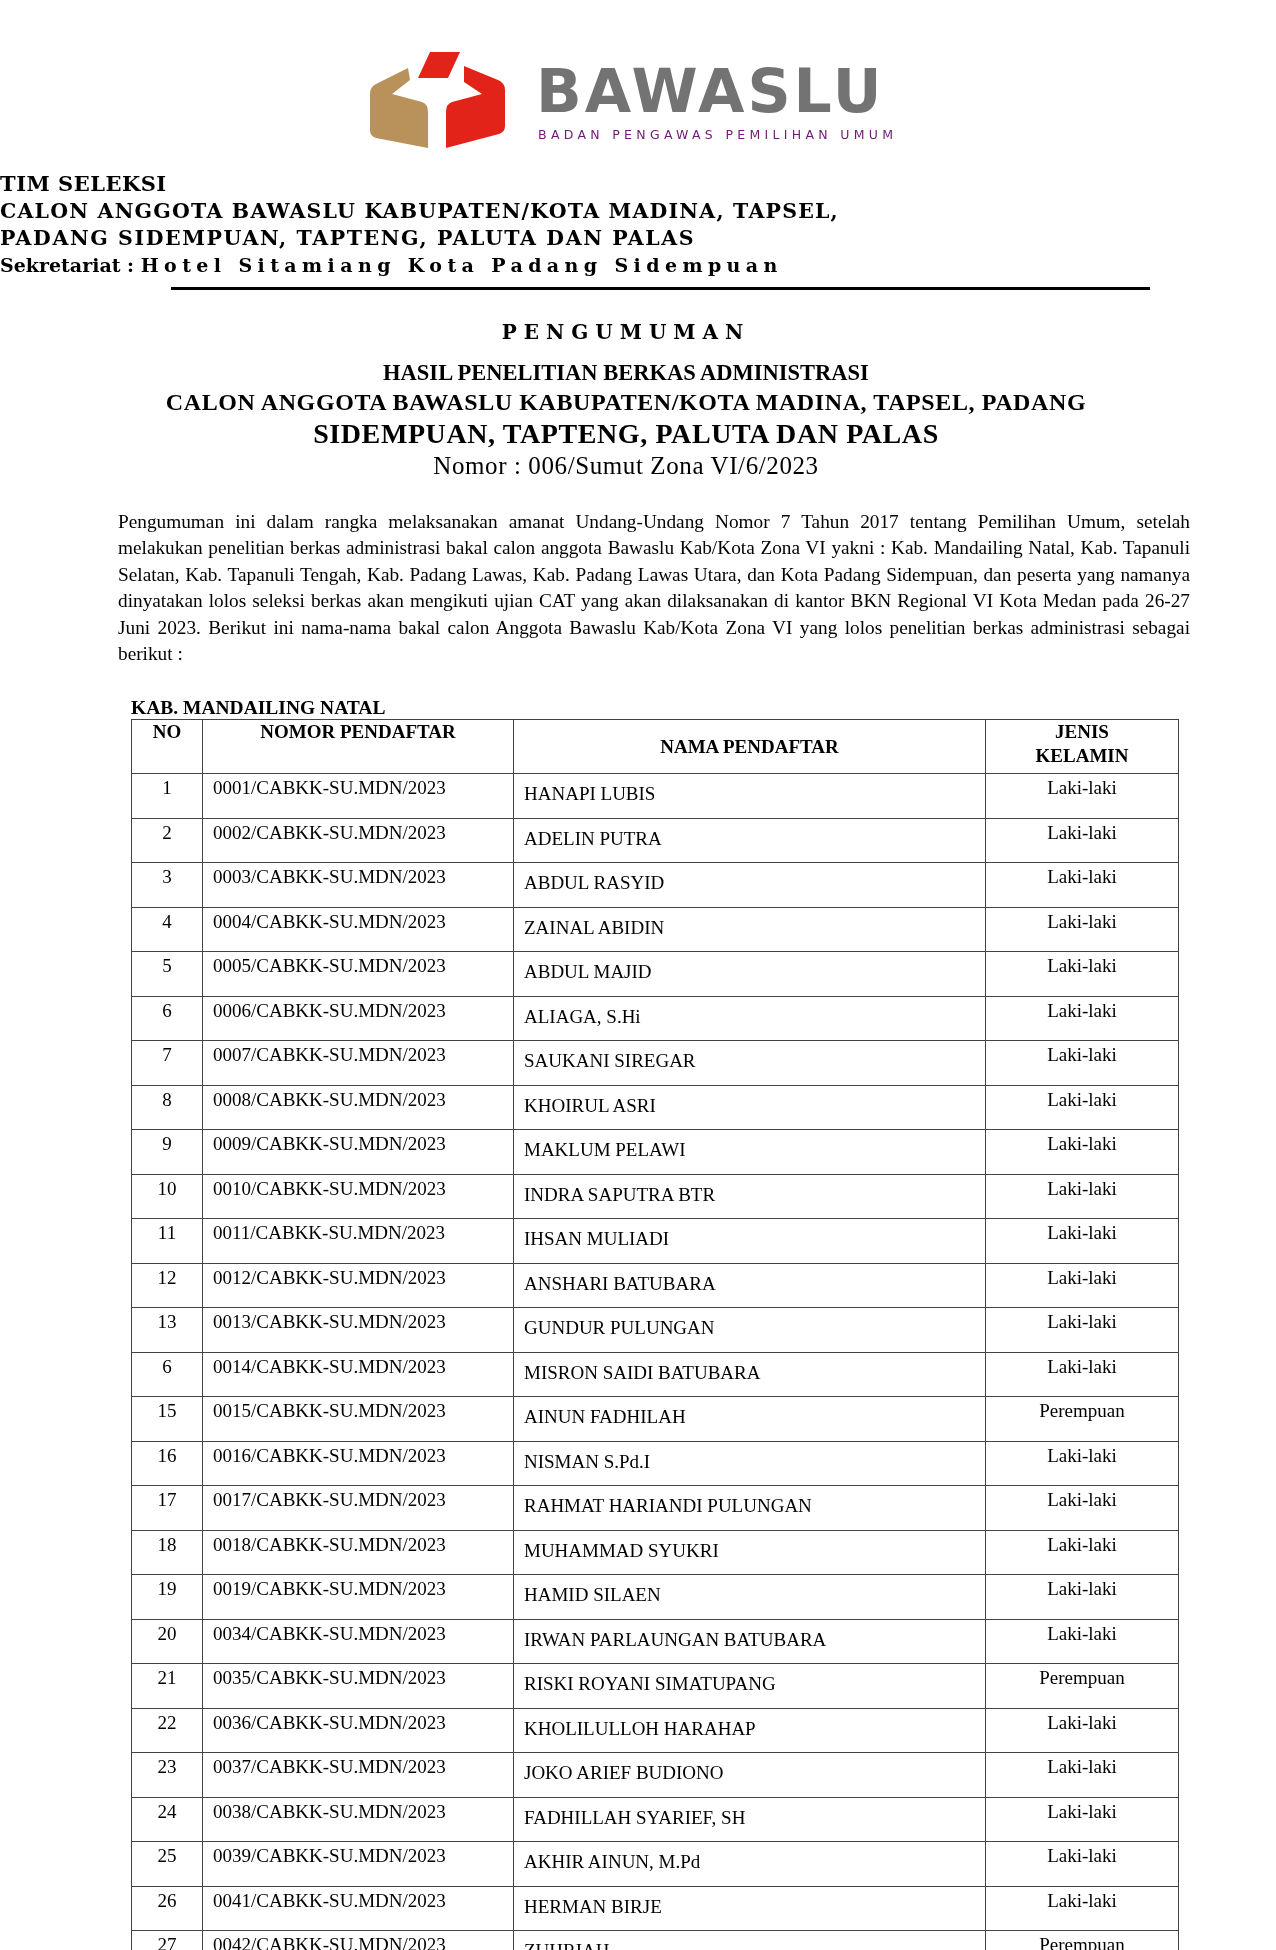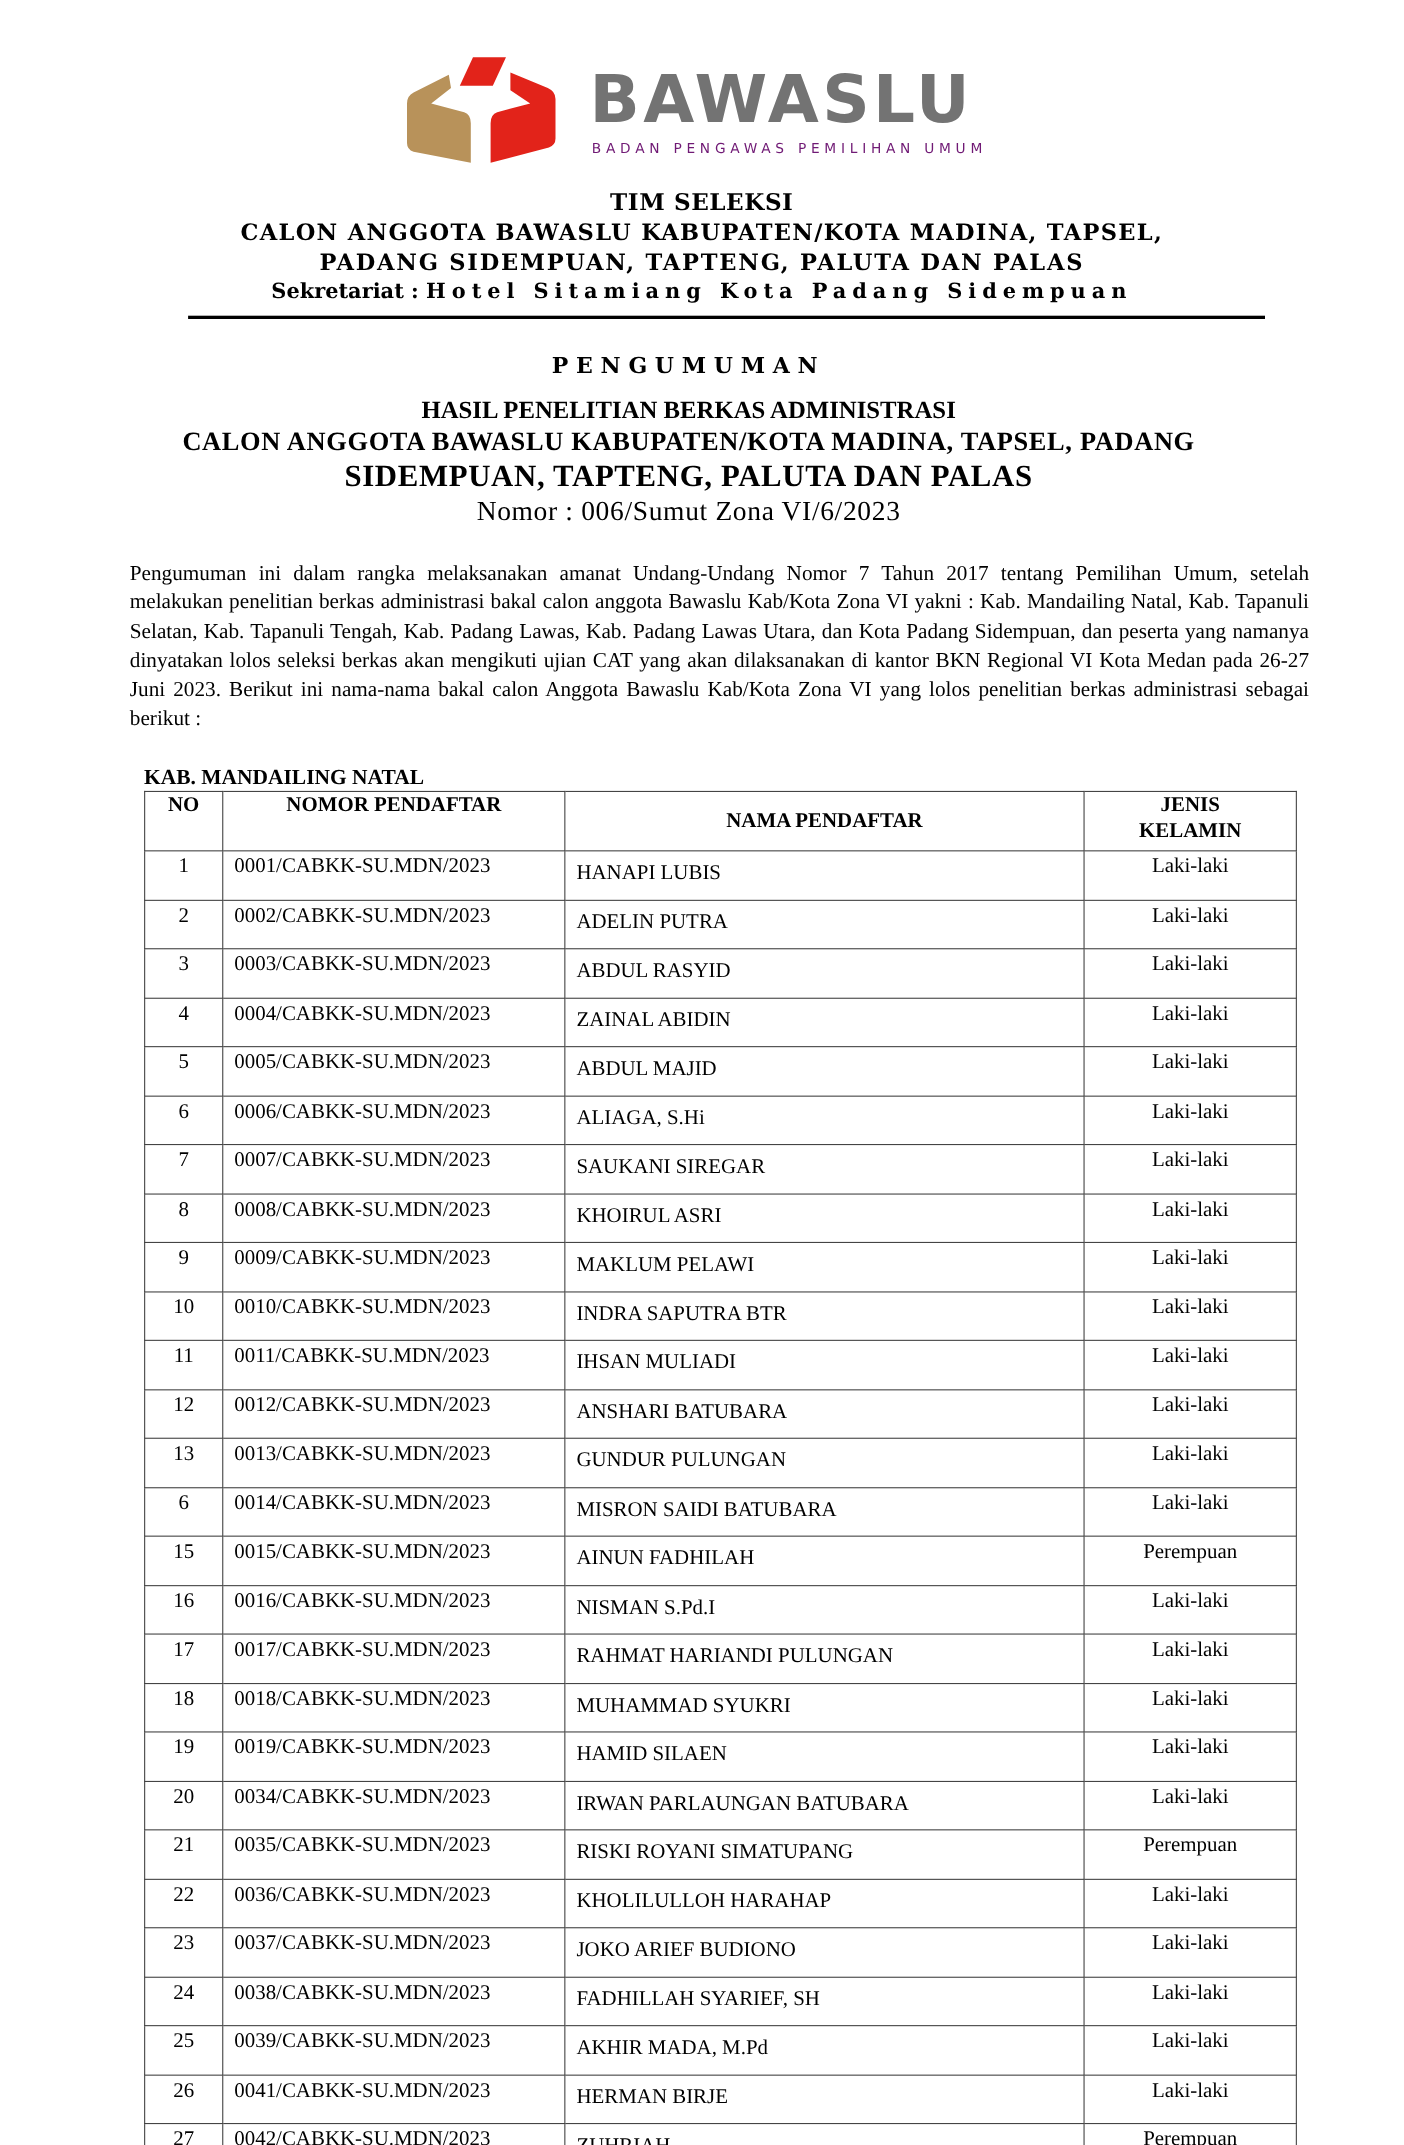--- a/index.html
+++ b/index.html
@@ -19,21 +19,21 @@
     color: #737373;
   }
   #logo-sub {
     position: absolute; left: 170px; top: 77px;
     font-family: "DejaVu Sans", "Liberation Sans", sans-serif;
     font-size: 12.5px; letter-spacing: 4.3px; color: #701a75; white-space: nowrap;
   }
 
   
   .hdr {
-    position: absolute; left: 0; width: 1276px; text-align: center;
+    position: absolute; left: 0; width: 1276px; 
     font-family: "DejaVu Serif", "Liberation Serif", serif; font-weight: bold;
     white-space: nowrap;
   }
   #hdr-title { top: 171px; font-size: 21px; letter-spacing: 0.5px; }
   #hdr-line1 { top: 199px; font-size: 20.5px; letter-spacing: 1.2px; }
   #hdr-line2 { top: 226px; font-size: 20.5px; letter-spacing: 1.6px; }
   #hdr-sekretariat { top: 254px; font-size: 19px; }
   #hdr-sekretariat .spaced { letter-spacing: 5.4px; }
   #hdr-rule { left: 171px; top: 287px; width: 979px; height: 3px; background: #000; }
 
@@ -276,21 +276,21 @@
       </tr>
       <tr>
         <td class="c-no">24</td>
         <td class="c-reg">0038/CABKK-SU.MDN/2023</td>
         <td class="c-name">FADHILLAH SYARIEF, SH</td>
         <td class="c-gender">Laki-laki</td>
       </tr>
       <tr>
         <td class="c-no">25</td>
         <td class="c-reg">0039/CABKK-SU.MDN/2023</td>
-        <td class="c-name">AKHIR MADA, M.Pd</td>
+        <td class="c-name">AKHIR AINUN, M.Pd</td>
         <td class="c-gender">Laki-laki</td>
       </tr>
       <tr>
         <td class="c-no">26</td>
         <td class="c-reg">0041/CABKK-SU.MDN/2023</td>
         <td class="c-name">HERMAN BIRJE</td>
         <td class="c-gender">Laki-laki</td>
       </tr>
       <tr>
         <td class="c-no">27</td>

